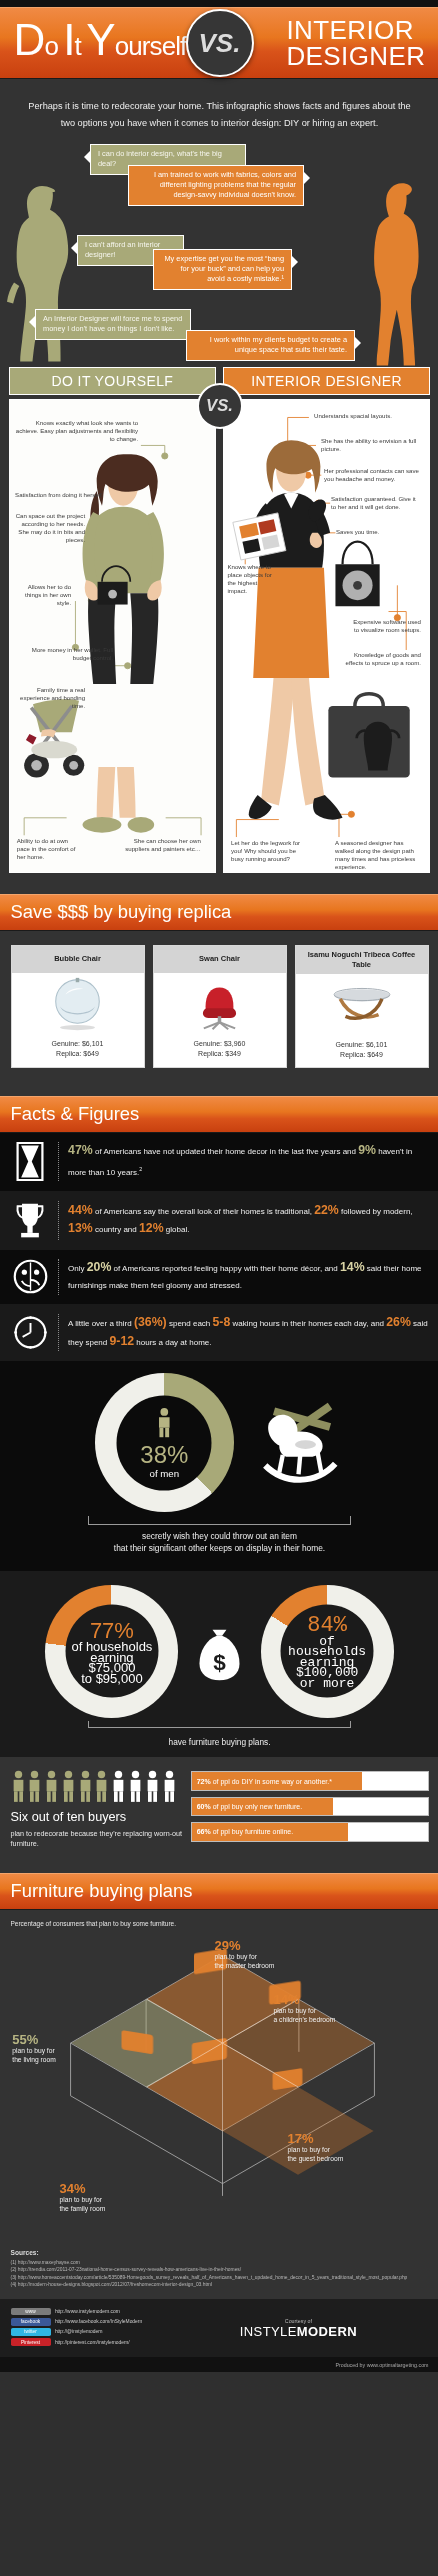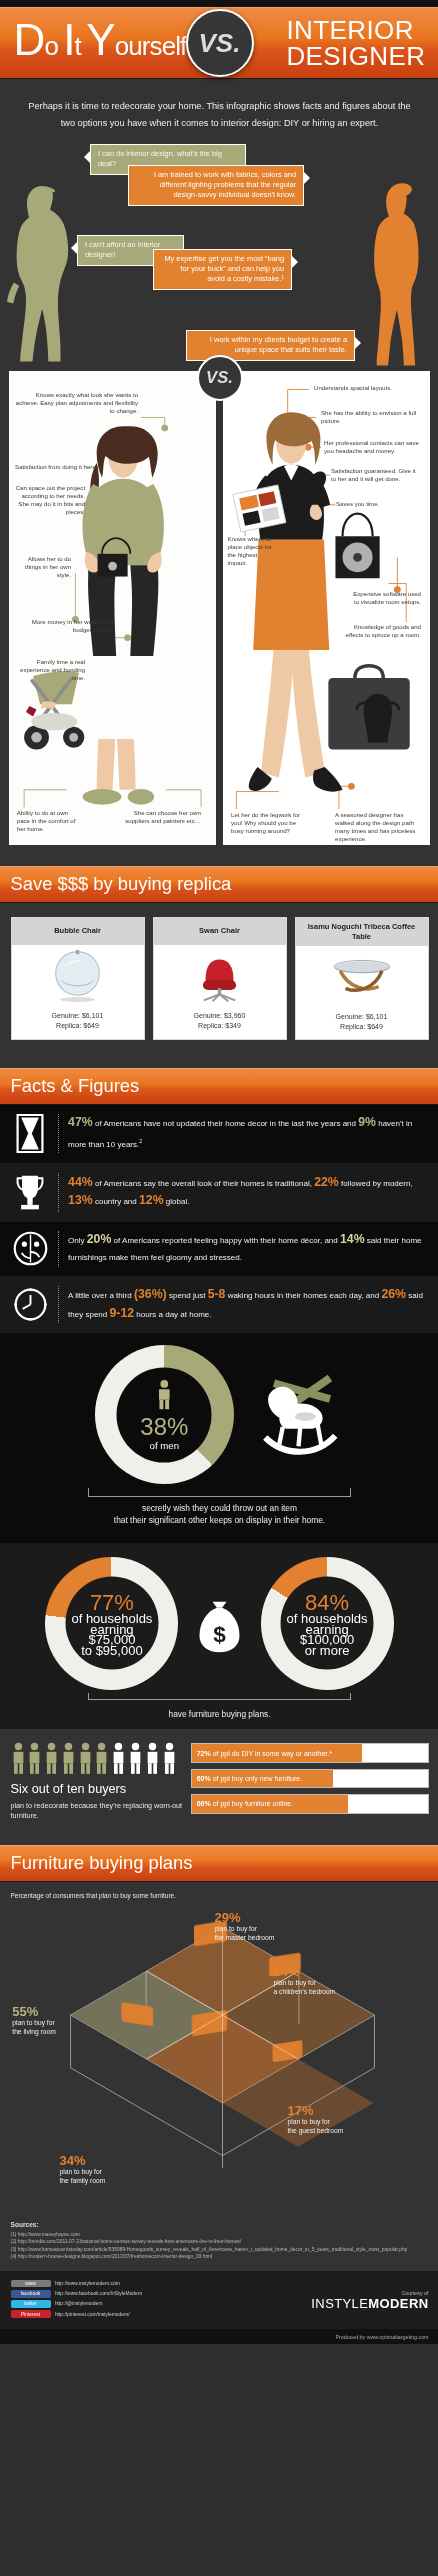--- a/index.html
+++ b/index.html
@@ -201,21 +201,21 @@
   .foot-links { width: 149px; }
   .foot-row { display:flex; align-items:center; gap: 4.4px; margin-bottom: 2.6px; }
   .foot-badge {
     width: 40px; font-size: 4.8px; color:#fff; text-align:center; padding: 1.3px 0; border-radius:1.8px;
   }
   .fb-www { background:#7b7b7b; }
   .fb-fb { background:#3b5998; }
   .fb-tw { background:#30b6e3; }
   .fb-pin { background:#c92228; }
   .foot-url { font-size: 4.9px; color:#cfcfcf; }
-  .foot-right { flex:1; text-align:right; }
+  .foot-right { flex:1; text-align:center; }
   .courtesy { font-size: 5.3px; color:#b9b9b9; }
   .brand { font-size: 13px; color:#fff; letter-spacing:0.4px; }
   .brand b { font-weight:bold; }
   .credit { background:#111; text-align:right; padding: 4.4px 10.5px; font-size: 5.3px; color:#aaa; }
 </style>
 </head>
 <body>
 
 <div class="page">
 
@@ -249,23 +249,28 @@
       <path fill="#a8a978" d="M8 112c-4 6-7 14-8 22l7 2c2-8 4-15 7-20z"></path>
     </svg>
     <svg class="silhouette sil-right" viewBox="0 0 78 212">
       <path fill="#e2812f" d="M39 2C29 2 22 10 21 19c-1 8 1 15 3 21-6 3-11 8-13 15-3 10-4 23-4 34 0 9 1 17 3 24 1 5 3 9 4 14 1 9 1 19 0 29-1 13-2 26-3 38-1 6-1 12-1 17h13c1-9 2-19 3-29 2-13 5-25 7-35 2 9 4 21 6 34 1 10 2 21 2 30h13c0-6-1-13-1-20-1-12-2-25-3-38-1-10-1-20 0-29 1-5 3-9 5-14 2-7 3-15 3-24 0-11-1-24-4-34-2-7-7-12-13-15 2-6 4-13 3-21C56 10 49 2 39 2z"></path>
     </svg>
 
     <div class="bubble diy b1 bubble-tail-l">I can do interior design, what's the big deal?</div>
     <div class="bubble pro b2 bubble-tail-r">I am trained to work with fabrics, colors and different lighting problems that the regular design-savvy individual doesn't know.</div>
     <div class="bubble diy b3 bubble-tail-l">I can't afford an interior designer!</div>
     <div class="bubble pro b4 bubble-tail-r">My expertise get you the most “bang for your buck” and can help you avoid a costly mistake.¹</div>
+    <div class="bubble diy b5 bubble-tail-l">An Interior Designer will force me to spend money I don't have on things I don't like.</div>
     <div class="bubble pro b6 bubble-tail-r">I work within my clients budget to create a unique space that suits their taste.</div>
   </div>
 
+  <div class="cmp-heads">
+    <div class="cmp-head diy">DO IT YOURSELF</div>
+    <div class="cmp-head pro">INTERIOR DESIGNER</div>
+  </div>
 
   <div class="cmp-body">
     <div class="cmp-vs">
       <span>VS.</span>
     </div>
 
     <div class="cmp-col diy">
       <svg width="100%" height="100%" viewBox="0 0 232 540" preserveAspectRatio="none" style="position:absolute;inset:0">
 
         <g stroke="#a8a978" stroke-width="1" fill="none">
@@ -527,21 +532,21 @@
           <circle cx="20" cy="20" r="17" fill="none" stroke="#fff" stroke-width="2.5"></circle>
           <path d="M20 20 L20 9 M20 20 L11 25" stroke="#fff" stroke-width="2.2" fill="none"></path>
           <circle cx="20" cy="3" r="1.6" fill="#fff"></circle>
             <circle cx="37" cy="20" r="1.6" fill="#fff"></circle>
           <circle cx="20" cy="37" r="1.6" fill="#fff"></circle>
             <circle cx="3" cy="20" r="1.6" fill="#fff"></circle>
         </svg>
       </div>
       <div class="fact-sep"></div>
       <div class="fact-text">
-        <span>A little over a third </span><span class="n-orange">(36%)</span><span> spend just </span><span class="n-orange">5-8</span><span> waking hours in their homes each day, and </span><span class="n-orange">26%</span><span> said they spend </span><span class="n-orange">9-12</span><span> hours a day at home.</span>
+        <span>A little over a third </span><span class="n-orange">(36%)</span><span> spend each </span><span class="n-orange">5-8</span><span> waking hours in their homes each day, and </span><span class="n-orange">26%</span><span> said they spend </span><span class="n-orange">9-12</span><span> hours a day at home.</span>
       </div>
     </div>
   </div>
 
   <div class="donut-block">
     <div class="donut-row">
 
       <div class="donut" id="donut-men" style="background: conic-gradient(rgb(168, 169, 120) 0deg, rgb(168, 169, 120) 136.8deg, rgb(240, 240, 234) 136.8deg, rgb(240, 240, 234) 360deg);">
         <div class="hole">
           <span class="gicon">
@@ -595,21 +600,21 @@
       </div>
 
       <div class="money">
         <svg width="47" height="61" viewBox="0 0 54 70">
           <path d="M19 10h16l-5 7h-6z" fill="#fff"></path>
           <path d="M24 17c-12 4-20 18-20 32 0 12 10 19 23 19s23-7 23-19c0-14-8-28-20-32z" fill="#fff"></path>
           <text x="27" y="56" font-size="26" font-family="Liberation Sans, sans-serif" font-weight="bold" fill="#1b1b1b" text-anchor="middle">$</text>
         </svg>
       </div>
 
-      <div class="odonut" id="odonut-right" style="background: conic-gradient(rgb(240, 240, 234) 0deg, rgb(240, 240, 234) 302.4deg, rgb(226, 129, 47) 302.4deg, rgb(226, 129, 47) 360deg);">
+      <div class="odonut" id="odonut-right" style="background: conic-gradient(rgb(240, 240, 234) 0deg, rgb(240, 240, 234) 302.4deg, rgb(226, 129, 47) 302.4deg, rgb(226, 129, 47) 360deg); font-family: Liberation Mono, monospace;">
         <div class="hole">
           <span class="pct">84%</span>
           <span class="sub">of households</span>
           <span class="sub">earning $100,000</span>
           <span class="sub">or more</span>
         </div>
       </div>
     </div>
 
     <div style="width:263px;height:7px;margin:3.5px auto 0;border-left:0.9px solid #9a9a9a;border-right:0.9px solid #9a9a9a;border-bottom:0.9px solid #9a9a9a;"></div>

